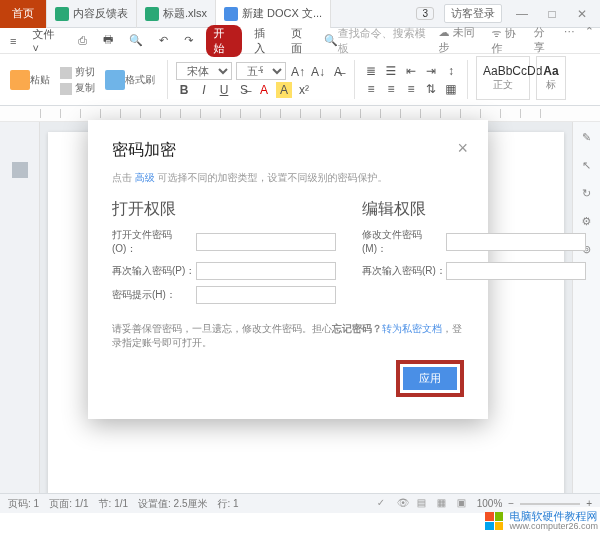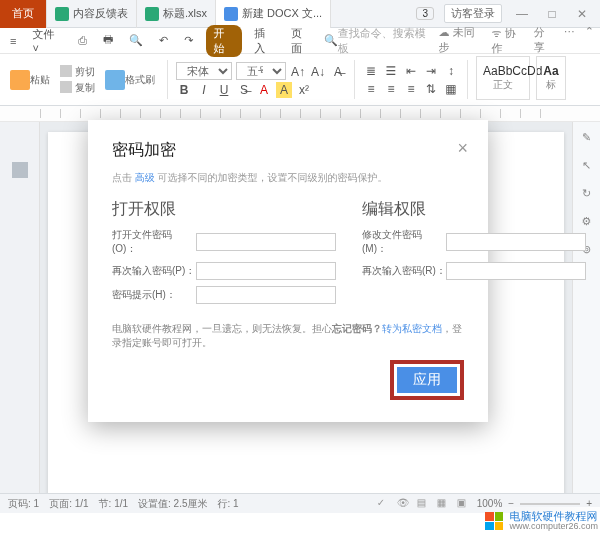--- a/index.html
+++ b/index.html
@@ -13,31 +13,31 @@
 .tab .icon-sq { width: 14px; height: 14px; background: #2aa876; border-radius: 2px; display: inline-block; }
 .tab .icon-sq.blue { background: #4a8fe6; }
 .titlebar-right { margin-left: auto; display: flex; align-items: center; gap: 10px; padding-right: 8px; }
 .badge { border: 1px solid #ccc; border-radius: 3px; padding: 0 5px; font-size: 10px; }
 .login-btn { background: #fff; border: 1px solid #d4d8dc; padding: 1px 6px; font-size: 11px; color: #666; border-radius: 2px; }
 .win-btn { width: 20px; text-align: center; color: #888; font-size: 12px; }
 
 
 .menubar { height: 26px; display: flex; align-items: center; padding: 0 6px; border-bottom: 1px solid #e6e6e6; gap: 8px; background: #fff; }
 .menubar .mitem { color: #555; font-size: 11px; padding: 2px 4px; }
-.menubar .mitem.pill { background: #a16207; color: #fff; border-radius: 8px; padding: 1px 8px; }
+.menubar .mitem.pill { background: #b91c1c; color: #fff; border-radius: 8px; padding: 1px 8px; }
 .menubar .search { display: flex; align-items: center; color: #aaa; font-size: 11px; }
 .menubar .right { margin-left: auto; display: flex; gap: 10px; color: #888; font-size: 11px; }
 
 
 .toolbar { height: 52px; display: flex; align-items: stretch; border-bottom: 1px solid #d8dce0; padding: 2px 6px; gap: 6px; background: #fff; }
 .tgroup { display: flex; flex-direction: column; justify-content: center; gap: 2px; }
 .paste-area { display: flex; flex-direction: row; align-items: center; gap: 6px; }
 .big-btn { display: flex; align-items: center; font-size: 10px; color: #666; padding: 2px 4px; }
 .big-btn .bicon { width: 20px; height: 20px; background: #fba94c; border-radius: 2px; }
-.small-btn { display: flex; align-items: flex-start; gap: 3px; font-size: 10px; color: #666; }
+.small-btn { display: flex; align-items: flex-end; gap: 3px; font-size: 10px; color: #666; }
 .small-btn .sic { width: 12px; height: 12px; background: #ccc; }
 .vsep { width: 1px; background: #e2e2e2; margin: 4px 2px; }
 .font-row { display: flex; align-items: flex-end; gap: 4px; }
 .font-sel { border: 1px solid #ccc; font-size: 11px; padding: 1px 6px; color: #666; background: #fff; }
 .fbtn { width: 16px; height: 16px; display: inline-flex; align-items: center; justify-content: center; font-size: 12px; color: #555; }
 .style-box { border: 1px solid #ddd; padding: 2px 6px; font-size: 10px; color: #888; text-align: center; width: 54px; height: 44px; display: flex; flex-direction: column; justify-content: center; }
 .style-box .samp { font-size: 12px; color: #333; }
 
 
 .ruler { height: 16px; background: #fdfdfd; border-bottom: 1px solid #e8e8e8; position: relative; }
@@ -60,21 +60,21 @@
 .perm-row { display: flex; gap: 26px; }
 .perm-col { flex: 1; }
 .perm-col .ptitle { font-size: 16px; color: #555; margin-bottom: 8px; }
 .field { display: flex; align-items: center; margin-bottom: 6px; }
 .field label { font-size: 10px; color: #666; width: 84px; }
 .field input { flex: 1; border: 1px solid #ccc; height: 18px; font-size: 10px; padding: 0 3px; }
 .modal-note { font-size: 10px; color: #888; margin-top: 12px; }
 .modal-note a { color: #4a8fe6; text-decoration: none; }
 .apply-wrap { display: flex; justify-content: flex-end; margin-top: 10px; }
 .apply-outline { border: 4px solid #b03028; padding: 3px; }
-.apply-btn { background: #4a8fe6; color: #fff; border: none; padding: 4px 16px; font-size: 14px; text-align: center; }
+.apply-btn { background: #4a8fe6; color: #fff; border: none; padding: 4px 16px; font-size: 11px; text-align: center; }
 
 
 .statusbar { position: absolute; bottom: 22px; left: 0; right: 0; height: 20px; background: #f2f4f7; border-top: 1px solid #d8dce0; display: flex; align-items: center; padding: 0 8px; font-size: 10px; color: #777; gap: 10px; }
 .statusbar .sright { margin-left: auto; display: flex; gap: 6px; align-items: center; }
 .statusbar .sic { width: 14px; height: 14px; color: #999; }
 
 
 .watermark { position: absolute; bottom: 0; right: 0; height: 28px; display: flex; align-items: center; gap: 6px; padding-right: 2px; background: linear-gradient(to left, rgba(255,255,255,0.9), transparent); }
 .wlogo { width: 18px; height: 18px; display: grid; grid-template: 1fr 1fr / 1fr 1fr; gap: 1px; }
 .wlogo span:nth-child(1){background:#f25022}.wlogo span:nth-child(2){background:#7fba00}.wlogo span:nth-child(3){background:#00a4ef}.wlogo span:nth-child(4){background:#ffb900}
@@ -247,21 +247,21 @@
           <label>修改文件密码(M)：</label>
           <input type="password" style="">
         </div>
       <div class="field">
           <label>再次输入密码(R)：</label>
           <input type="password" style="">
         </div>
     </div>
   </div>
   <div class="modal-note">
-    <span>电脑软硬件教程网，一旦遗忘，则无法恢复。担心</span><b>忘记密码？</b><a href="#">转为私密文档</a><span>，登录指定账号即可打开。</span>
+    <span>请妥善保管密码，一旦遗忘，修改文件密码。担心</span><b>忘记密码？</b><a href="#">转为私密文档</a><span>，登录指定账号即可打开。</span>
   </div>
   <div class="apply-wrap">
     <div class="apply-outline">
       <button class="apply-btn">应用</button>
     </div>
   </div>
 </div>
 
 <div class="statusbar">
   <span>页码: 1</span>

